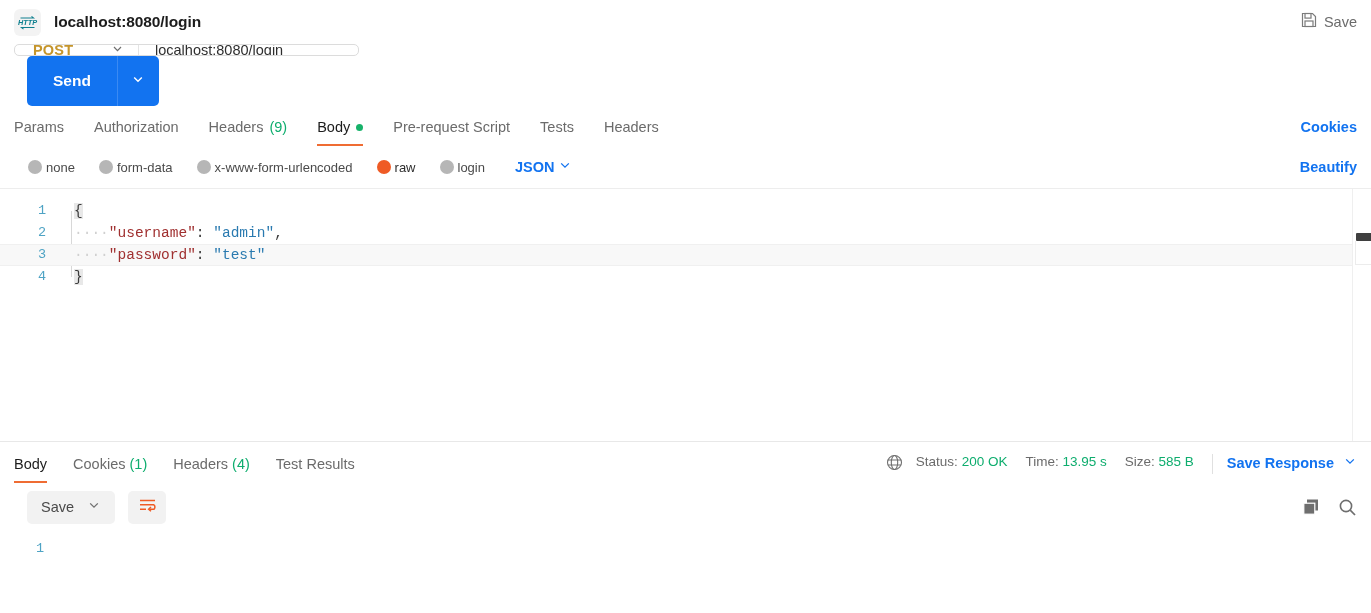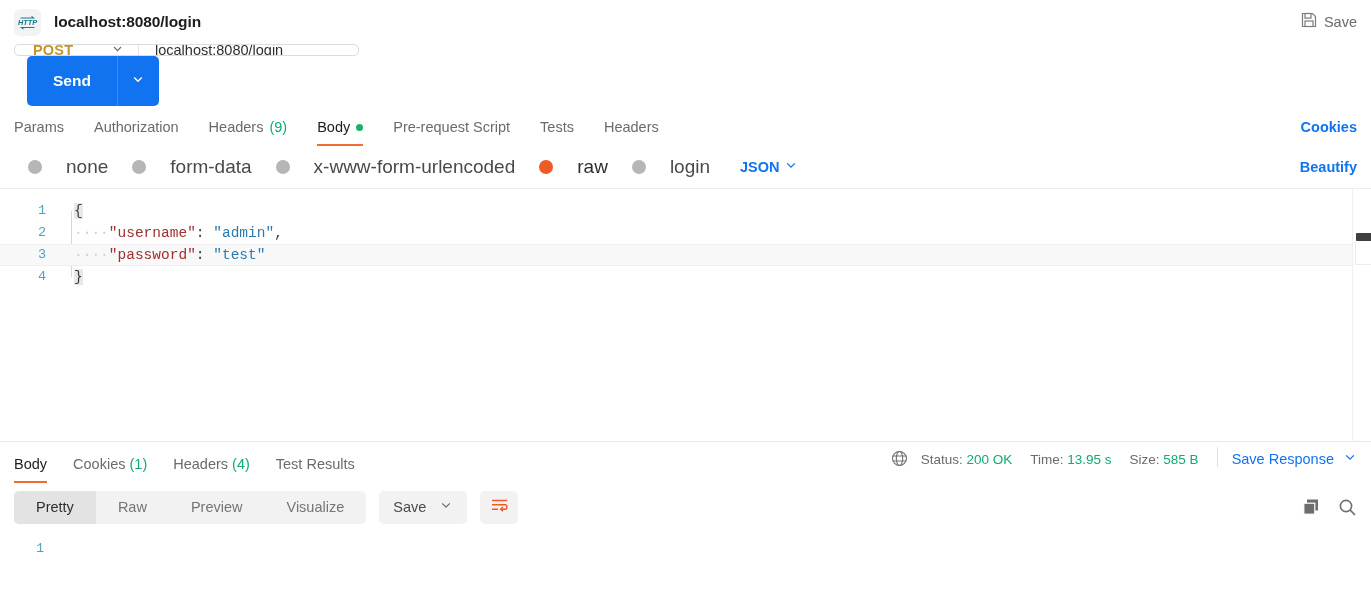--- a/index.html
+++ b/index.html
@@ -174,24 +174,24 @@
   .bodytype {
     display: flex;
     align-items: center;
     padding: 0 14px;
     height: 42px;
     position: relative;
   }
   .radio-item {
     display: flex;
     align-items: center;
-    gap: 24px;
+    gap: 4px;
     margin-right: 24px;
     cursor: pointer;
-    font-size: 19px;
+    font-size: 13px;
     color: #4a4a4a;
   }
   .radio-item:first-child { margin-left: 14px; }
   .radio-dot {
     width: 14px; height: 14px;
     border-radius: 50%;
     background: #b6b6b6;
     flex: none;
   }
   .radio-item.sel .radio-dot { background: #ef5b25; }
@@ -317,23 +317,23 @@
     position: absolute;
     left: 0; right: 0; bottom: 0;
     height: 2.5px;
     background: #ef6c33;
   }
   .restab .cnt { color: #0ead6e; }
 
   .status-area {
     position: absolute;
     right: 14px;
-    bottom: 16px;
-    display: flex;
-    align-items: flex-end;
+    bottom: 9px;
+    display: flex;
+    align-items: flex-start;
     gap: 0;
     font-size: 13.5px;
   }
   .globe-ic { margin-right: 13px; display:flex; }
   .stat {
     margin-right: 18px;
     color: #6b6b6b;
     white-space: nowrap;
   }
   .stat b { color: #0ead6e; font-weight: normal; }
@@ -341,21 +341,21 @@
     width: 1px;
     height: 20px;
     background: #e0e0e0;
     margin: 0 14px 0 0;
   }
   .save-resp {
     display: flex;
     align-items: center;
     gap: 9px;
     color: #1273f0;
-    font-weight: normal;
+    font-weight: bold;
     font-size: 14.5px;
     cursor: pointer;
   }
 
   
   .resp-toolbar {
     display: flex;
     align-items: center;
     padding: 0 14px;
     height: 48px;
@@ -593,26 +593,20 @@
       <span>
         <svg width="14" height="14" viewBox="0 0 14 14">
           <path d="M3.2 5.4 L7 9.2 L10.8 5.4" fill="none" stroke="#1273f0" stroke-width="1.3"></path>
         </svg>
       </span>
     </span>
   </div>
 </div>
 
 <div class="resp-toolbar">
-  <div class="seg">
-    <div class="seg-item active">Pretty</div>
-    <div class="seg-item">Raw</div>
-    <div class="seg-item">Preview</div>
-    <div class="seg-item">Visualize</div>
-  </div>
 
   <div class="text-sel">
     <span class="t">Save</span>
     <span>
       <svg width="14" height="14" viewBox="0 0 14 14">
         <path d="M3.2 5.4 L7 9.2 L10.8 5.4" fill="none" stroke="#707070" stroke-width="1.3"></path>
       </svg>
     </span>
   </div>
 

